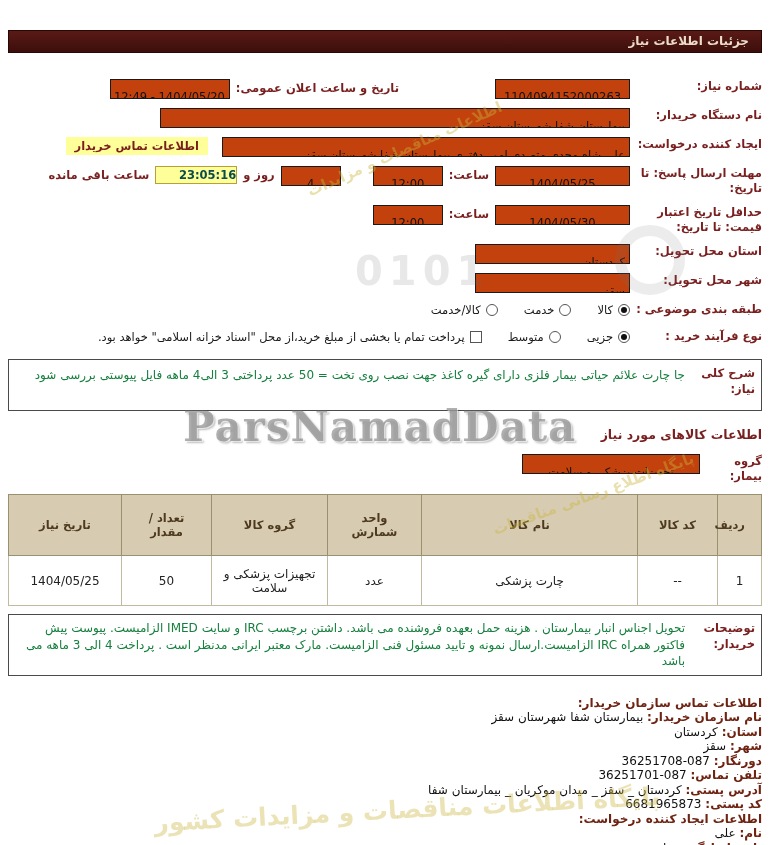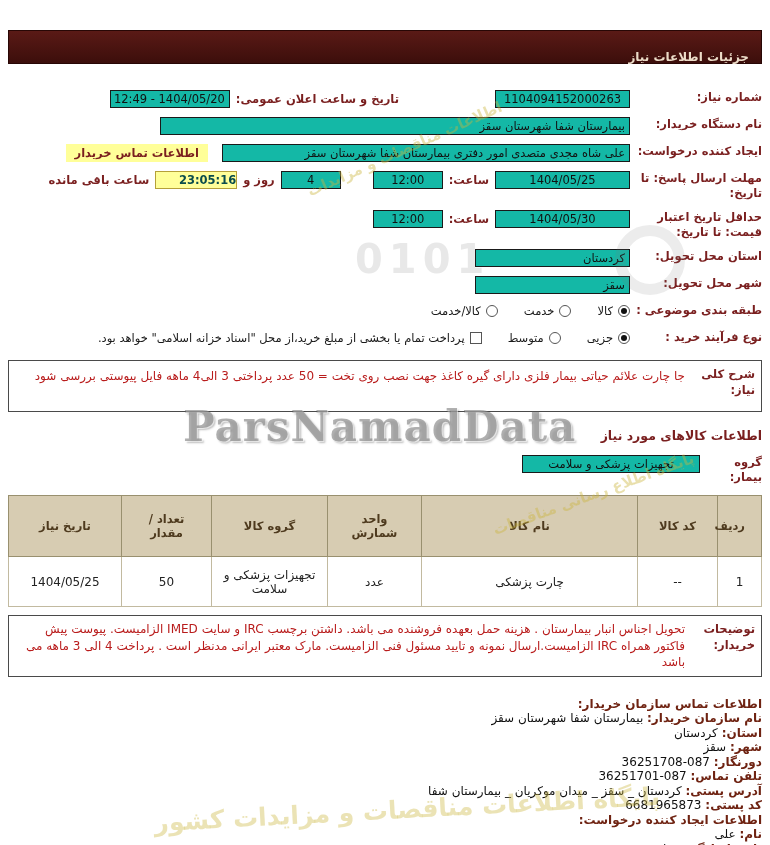--- a/index.html
+++ b/index.html
@@ -10,38 +10,38 @@
     direction: rtl; position: relative; overflow: hidden;
   }
   .page { padding: 30px 8px 0; position: relative; }
 
   
   .titlebar {
     height: 23px;
     background: linear-gradient(#5a1a16, #3c0e0b);
     border: 1px solid #280705;
     color: #ecdcc8; font-weight: bold; font-size: 12px;
-    line-height: 21px; padding: 16px 12px; text-align: right;
+    line-height: 21px; padding: 0 12px; text-align: right;
   }
 
   
   .form { margin-top: 26px; }
   .frow { display: flex; align-items: flex-start; margin-bottom: 9px; min-height: 18px; }
   .flabel {
     flex: 0 0 132px; color: #7a1f1f; font-weight: bold;
     font-size: 11.5px; line-height: 15px; padding-left: 6px;
   }
   .flabel.narrow { flex: 0 0 62px; }
   .ilabel {
     color: #7a1f1f; font-weight: bold; font-size: 11.5px;
     line-height: 18px; margin: 0 6px; white-space: nowrap;
   }
   .box {
-    border: 1px solid #1a1a1a; background: #14b8a6; height: 18px;
-    font-size: 11.5px; line-height: 16px; padding: 0 4px; color: #111;
+    border: 1px solid #1a1a1a; background: #c2410c; height: 18px;
+    font-size: 11.5px; line-height: 16px; padding: 9px 4px; color: #111;
     display: inline-block; overflow: hidden; white-space: nowrap;
     text-align: right; flex: none;
   }
   .center { text-align: center; }
   .w60{width:60px} .w70{width:70px} .w120{width:120px} .w135{width:135px}
   .w155{width:155px} .w178{width:178px} .w408{width:408px} .w470{width:470px}
   .sp32{width:32px; flex:none;} .sp90{width:90px; flex:none;}
   .ybadge {
     background: #ffff99; color: #7a1f1f; font-weight: bold;
     font-size: 11.5px; height: 18px; line-height: 18px;
@@ -71,21 +71,21 @@
 
   
   .descbox {
     border: 1px solid #4a4a4a; margin-top: 12px; padding: 5px 6px;
     display: flex; align-items: flex-start; min-height: 52px;
   }
   .descbox .dlabel {
     flex: 0 0 70px; color: #7a1f1f; font-weight: bold;
     font-size: 11.5px; line-height: 16px;
   }
-  .descbox .dtext { flex: 1; font-size: 12px; line-height: 20px; color: #b91c1c; padding-left: 4px; }
+  .descbox .dtext { flex: 1; font-size: 12px; line-height: 20px; color: #15803d; padding-left: 4px; }
   .notesbox { min-height: 58px; margin-top: 8px; }
   .notesbox .dtext { line-height: 16.5px; }
 
   .section-title { margin-top: 16px; color: #7a1f1f; font-weight: bold; font-size: 12.5px; }
   .group-row { margin-top: 12px; margin-bottom: 0; }
 
   
   .goods-table { width: 100%; border-collapse: collapse; margin-top: 10px; table-layout: fixed; }
   .goods-table th {
     background: #d7ccb2; border: 1px solid #99906f; color: #4e3a1e;
@@ -108,21 +108,21 @@
     position: absolute; left: 183px; top: 402px;
     font-family: "DejaVu Serif", serif; font-weight: bold; font-size: 42px;
     color: rgba(100,100,100,.5); direction: ltr; letter-spacing: 1px;
     text-shadow: 1px 1px 0 rgba(255,255,255,.55), 2px 2px 2px rgba(70,70,70,.35);
   }
   .wm-diag { position: absolute; font-weight: bold; color: rgba(202,182,62,.42); white-space: nowrap; }
   .wm-d1 { top: 140px; right: 260px; font-size: 15px; transform: rotate(-24deg); }
   .wm-d2 { top: 485px; right: 70px; font-size: 15px; transform: rotate(-20deg); }
   .wm-d3 { top: 795px; right: 110px; font-size: 25px; transform: rotate(-3deg); letter-spacing: 2px; color: rgba(205,185,70,.4); }
   .wm-digits {
-    position: absolute; top: 236px; left: 355px; font-size: 40px; font-weight: bold;
+    position: absolute; top: 248px; left: 355px; font-size: 40px; font-weight: bold;
     color: rgba(110,110,110,.16); direction: ltr; letter-spacing: 6px;
   }
   .wm-ring {
     position: absolute; top: 225px; right: 85px; width: 70px; height: 70px;
     border: 11px solid rgba(120,120,120,.14); border-radius: 50%;
   }
 </style>
 </head>
 <body>
 

